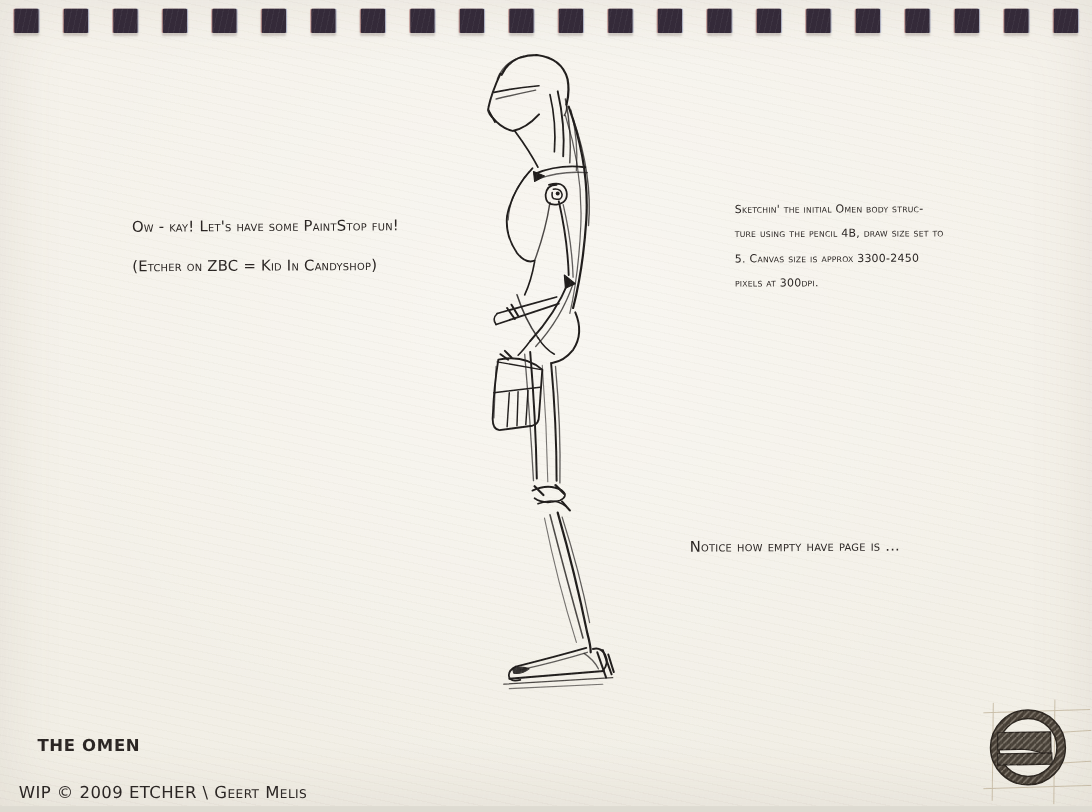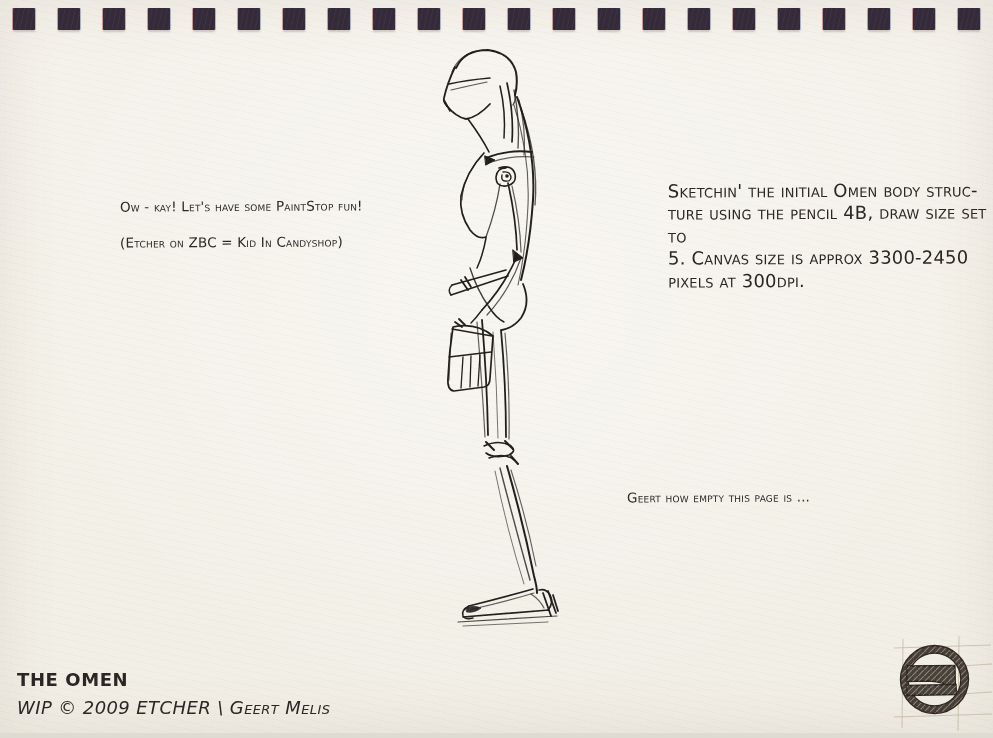--- a/index.html
+++ b/index.html
@@ -19,26 +19,26 @@
   }
   
   .binding{position:absolute;left:13px;top:8px;width:967px;height:22px;
     display:flex;justify-content:space-between;}
   .sq{width:22px;height:22px;border-radius:1px;
     box-shadow:-1px 0 0 rgba(158,70,72,.45), 1px 0 0 rgba(92,104,158,.4), 0 2px 2px rgba(90,80,70,.25);}
   
   .hand{font-variant:small-caps;color:#2a2523;letter-spacing:.2px;}
   .note-left{position:absolute;left:120px;top:198px;font-size:13.5px;transform:rotate(-.3deg);}
   .note-left .l2{margin-top:20px;}
-  .note-right{position:absolute;left:668px;top:180px;width:320px;font-size:18px;
+  .note-right{position:absolute;left:668px;top:180px;width:320px;font-size:10px;
     line-height:22.4px;transform:rotate(-.2deg);}
   .note-center{position:absolute;left:627px;top:489px;font-size:13.5px;transform:rotate(-.3deg);}
   .footer{position:absolute;left:17px;top:669px;}
-  .footer .title{font-size:18px;font-weight:bold;letter-spacing:.6px;}
-  .footer .credit{font-size:18px;margin-top:7px;letter-spacing:.4px;font-style:italic;}
+  .footer .title{font-size:15px;font-weight:bold;letter-spacing:.6px;margin-left:17px;}
+  .footer .credit{font-size:15px;margin-top:24px;letter-spacing:.4px;}
   svg{position:absolute;display:block;}
   .fig{left:420px;top:40px;}
   .logo{left:893px;top:633px;}
 </style>
 </head>
 <body>
 
 <div class="page">
 
   <div class="binding">
@@ -71,21 +71,21 @@
     <div class="l2">(Etcher on ZBC = Kid In Candyshop)</div>
   </div>
 
   <div class="note-right hand">
     <div>Sketchin' the initial Omen body struc-</div>
     <div>ture using the pencil 4B, draw size set to</div>
     <div>5. Canvas size is approx 3300-2450</div>
     <div>pixels at 300dpi.</div>
   </div>
 
-  <div class="note-center hand">Geert how empty this page is ...</div>
+  <div class="note-center hand">Notice how empty have page is ...</div>
 
   <div class="footer hand">
     <div class="title">THE OMEN</div>
     <div class="credit">WIP © 2009 ETCHER \ Geert Melis</div>
   </div>
 
   <svg class="fig" width="180" height="600" viewBox="420 40 180 600">
     <g fill="none" stroke="#201d1c" stroke-linecap="round" stroke-linejoin="round">
 
       <path d="M456,68 Q464,50 488,50 Q511,53 516,72 Q518,84 515,95" stroke-width="2"></path>

